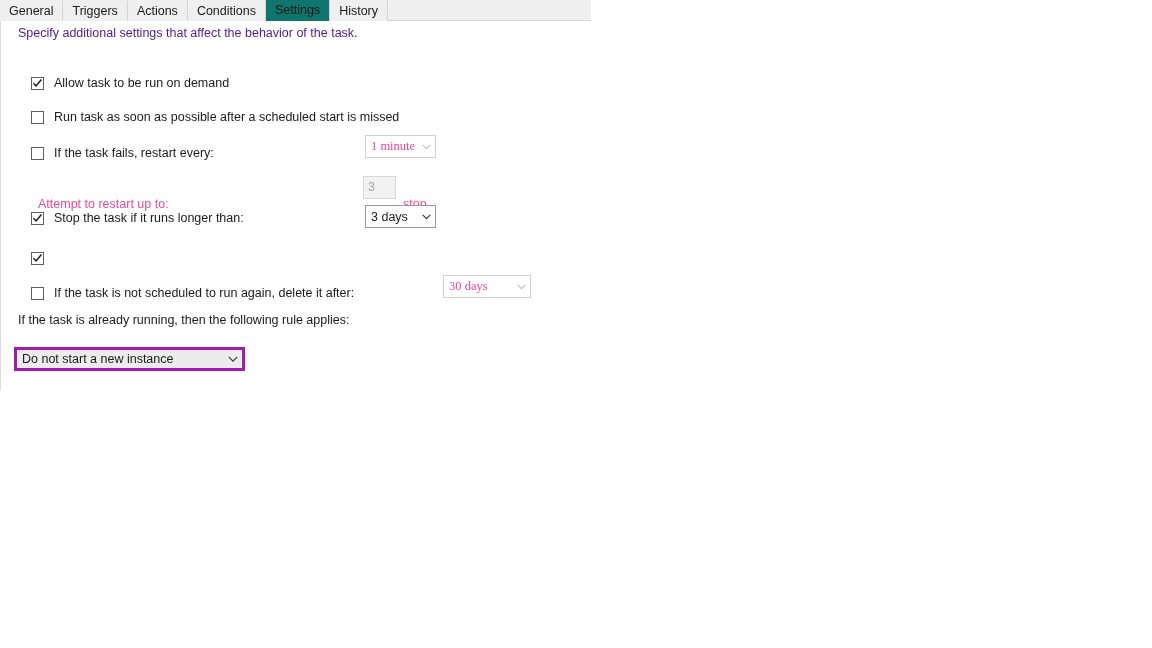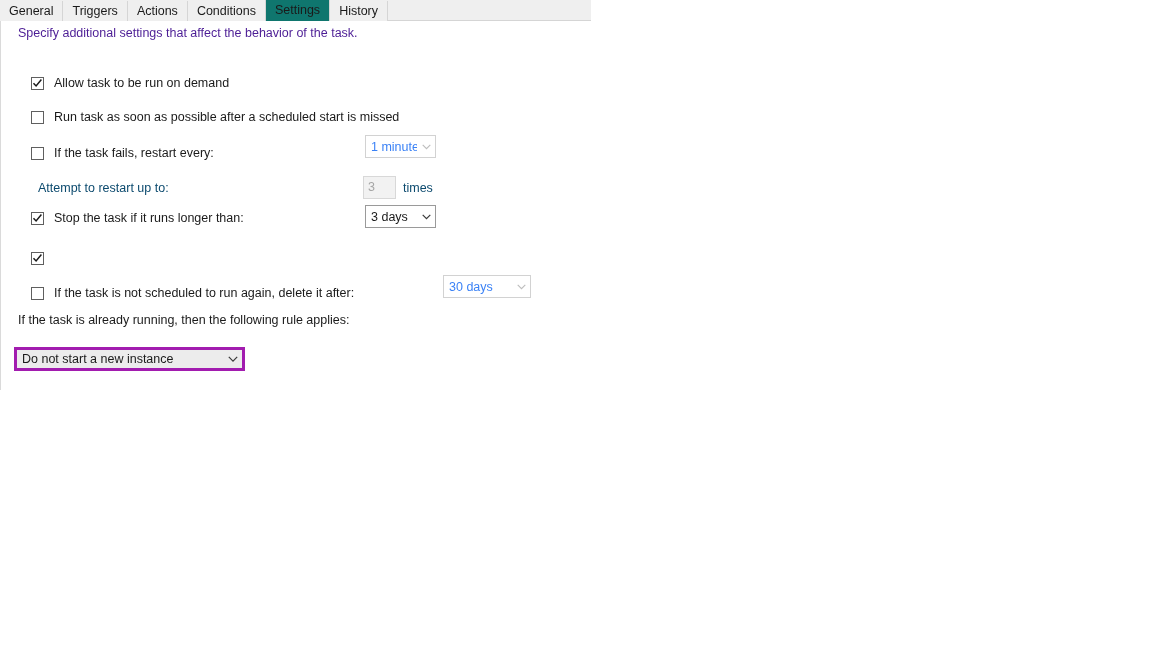--- a/index.html
+++ b/index.html
@@ -109,22 +109,23 @@
   }
   .cblabel {
     font-size: 12.5px;
     color: #1a1a1a;
     white-space: nowrap;
     padding-left: 5px;
   }
   .sublabel {
     position: absolute;
     font-size: 12.5px;
-    color: #0c4a6e;
-    white-space: nowrap;
+    color: #ec4899;
+    white-space: nowrap;
+    margin-top: 16px;
   }
 
   
   .combo {
     position: absolute;
     box-sizing: border-box;
     height: 23px;
     background: #ffffff;
     border: 1px solid #9a9a9a;
     display: flex;
@@ -143,21 +144,21 @@
     width: 18px;
     display: flex;
     align-items: center;
     justify-content: center;
     flex: none;
   }
   .combo.disabled {
     border-color: #d2d2d2;
     background: #ffffff;
   }
-  .combo.disabled .cbtext { color: #3b82f6; }
+  .combo.disabled .cbtext { color: #ec4899; font-family: Liberation Serif, serif; }
 
   .combo.filled {
     background: #ececec;
     border: 3px solid #a21caf;
   }
 
   
   .numbox {
     position: absolute;
     box-sizing: border-box;
@@ -235,21 +236,21 @@
       <svg width="9" height="6" viewBox="0 0 9 6">
         <path d="M0.7 0.8 L4.5 4.6 L8.3 0.8" stroke="#bdbdbd" stroke-width="1.1" fill="none"></path>
       </svg>
     </span>
   </div>
 
   <div class="sublabel" style="left:37px; top:160px;">Attempt to restart up to:</div>
   <div class="numbox" style="left:362px; top:155px;">
     <div class="val">3</div>
   </div>
-  <div class="sublabel" style="left:402px; top:160px;">times</div>
+  <div class="sublabel" style="left:402px; top:160px;">stop</div>
 
   <div class="row cbrow" style="top:188px;">
     <span class="cb">
       <svg width="11" height="11" viewBox="0 0 11 11">
         <path d="M1.5 5.2 L4.1 7.9 L9.4 1.6" stroke="#1a1a1a" stroke-width="1.5" fill="none"></path>
       </svg>
     </span>
     <span class="cblabel">Stop the task if it runs longer than:</span>
   </div>
   <div class="combo" style="left:364px; top:184px; width:71px;">

